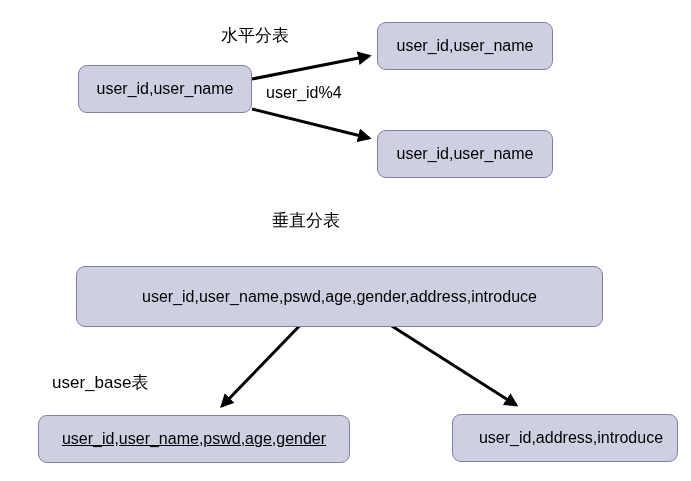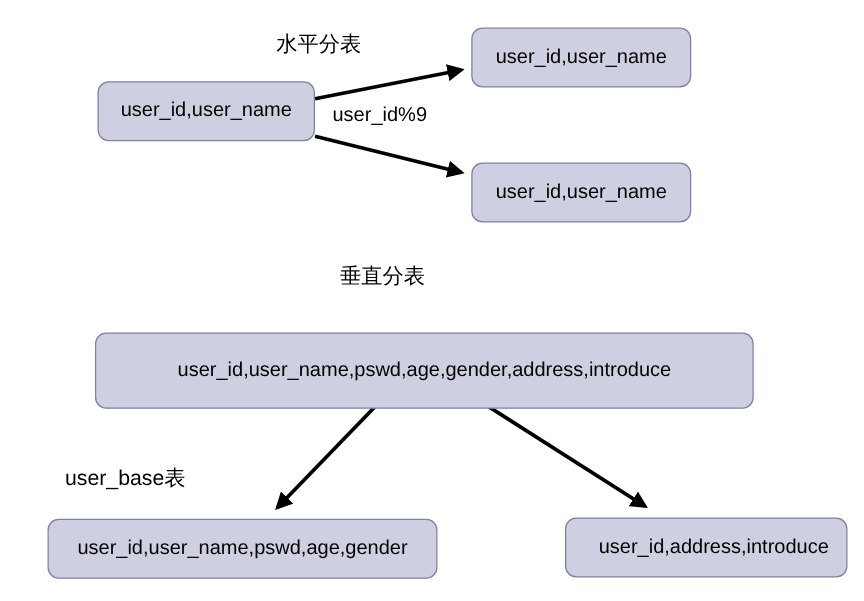--- a/index.html
+++ b/index.html
@@ -70,31 +70,31 @@
     <path class="arrow-line" d="M 252 79 L 369 56" marker-end="url(#ah)"></path>
     <path class="arrow-line" d="M 252 109 L 369 138" marker-end="url(#ah)"></path>
     <path class="arrow-line" d="M 311 314 L 222 406" marker-end="url(#ah)"></path>
     <path class="arrow-line" d="M 373 314 L 516 405" marker-end="url(#ah)"></path>
   </svg>
 
   <div class="lbl" style="left:203px; top:24px;margin-left:18px;">水平分表</div>
 
   <div class="node" style="left:78px; top:65px; width:174px; height:48px;">user_id,user_name</div>
 
-  <div class="lbl lbl-small" style="left:266px; top:84px;">user_id%9</div>
+  <div class="lbl lbl-small" style="left:266px; top:84px;">user_id%4</div>
 
   <div class="node" style="left:377px; top:22px; width:176px; height:48px;">user_id,user_name</div>
 
   <div class="node" style="left:377px; top:130px; width:176px; height:48px;">user_id,user_name</div>
 
   <div class="lbl" style="left:272px; top:209px;">垂直分表</div>
 
 
   <div class="node" style="left:76px; top:266px; width:527px; height:61px;">user_id,user_name,pswd,age,gender,address,introduce</div>
 
   <div class="lbl" style="left:52px; top:371px;">user_base表</div>
 
-  <div class="node" style="left:38px; top:415px; width:312px; height:48px;">user_id,user_name,pswd,age,gender</div>
+  <div class="node" style="left:38px; top:415px; width:312px; height:48px;text-decoration:underline;">user_id,user_name,pswd,age,gender</div>
 
 
   <div class="node" style="left:452px; top:414px; width:226px; height:48px;padding-left:12px;">user_id,address,introduce</div>
 
 </div>
 
 </body></html>

